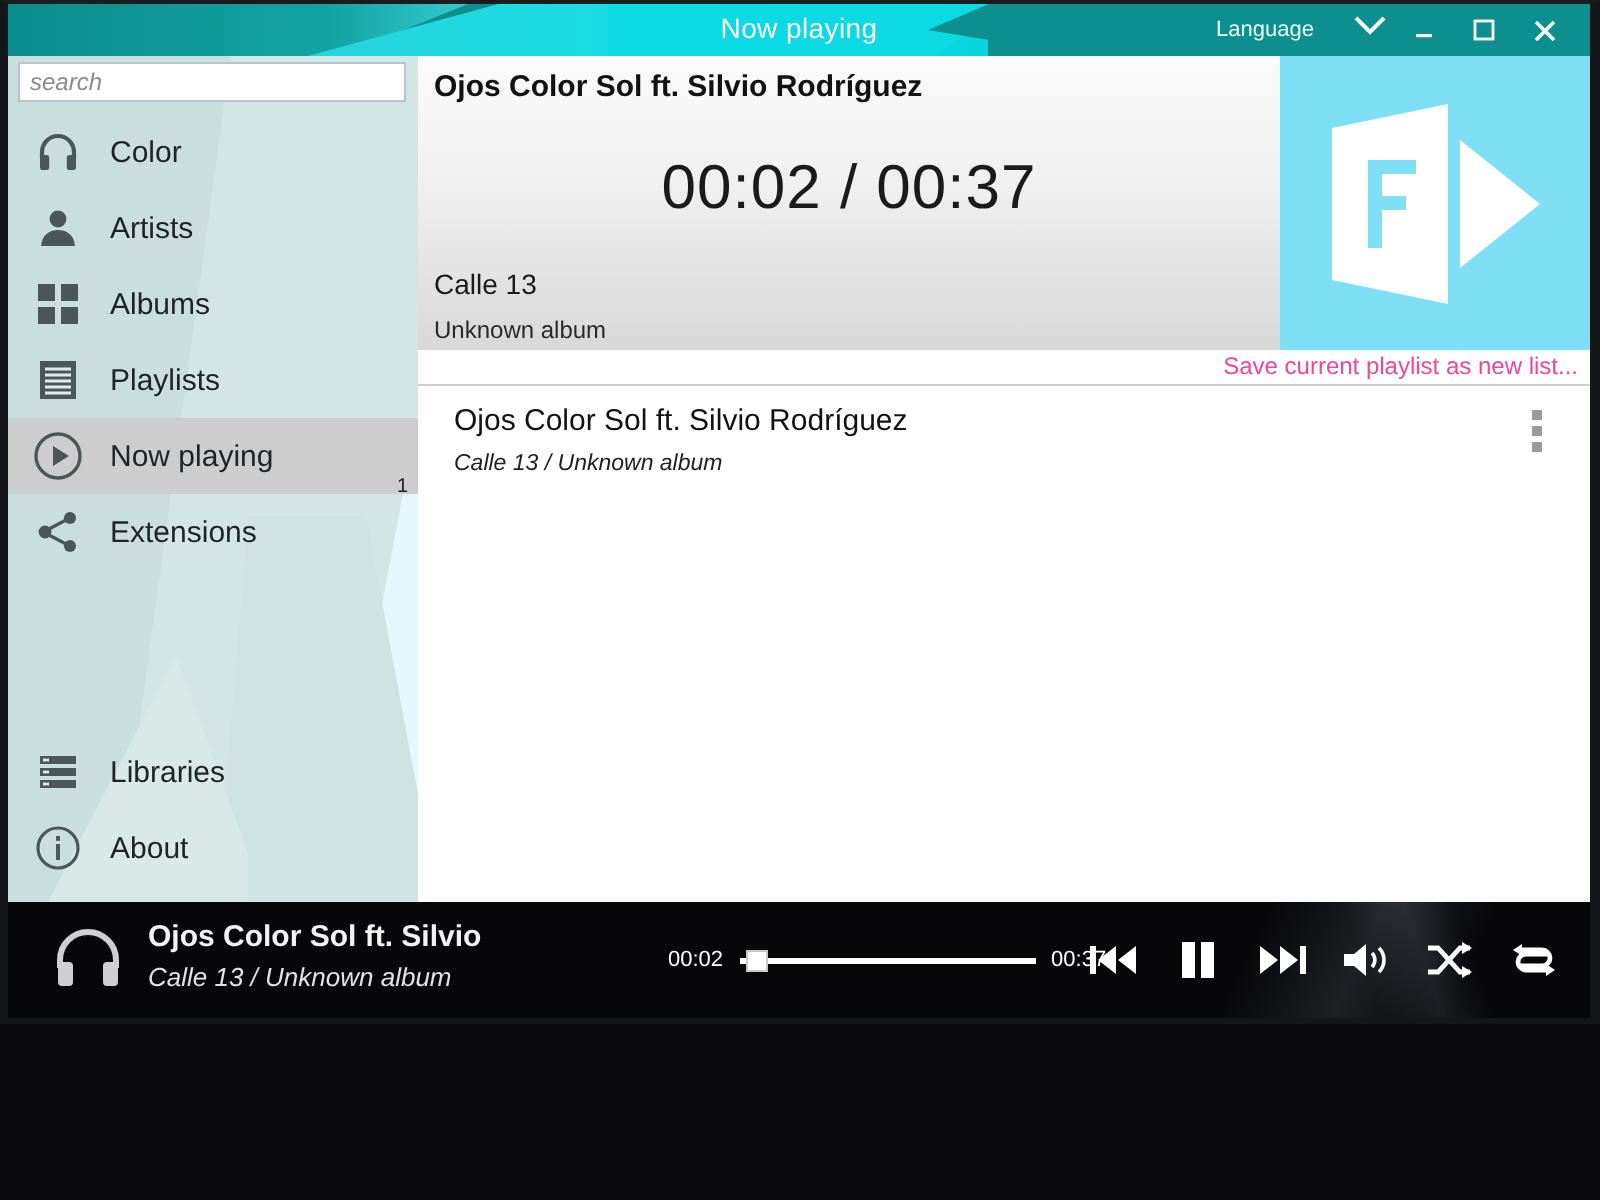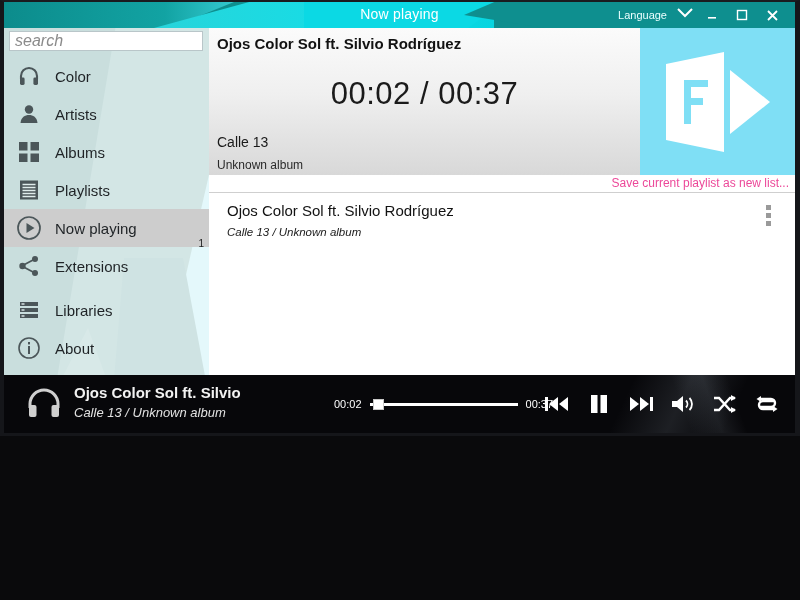--- a/index.html
+++ b/index.html
@@ -2,21 +2,21 @@
 <html><head>
 <meta charset="utf-8">
 <style>
   * { box-sizing: border-box; margin: 0; padding: 0; }
   html, body {
     width: 800px; height: 600px; overflow: hidden;
     font-family: "Liberation Sans", sans-serif;
     background: #0a0a0c;
   }
   .window {
-    position: absolute; left: 0; top: 0; width: 800px; height: 436px;
+    position: absolute; left: 0; top: 0; width: 800px; height: 512px;
     background: #111114;
     border-left: 4px solid #15161a;
     border-right: 5px solid #15161a;
     border-bottom: 3px solid #15161a;
     border-top: 2px solid #1a1b1f;
   }
   
   .titlebar {
     position: absolute; left: 0; top: 0; right: 0; height: 26px;
     background: #0e8f8f; overflow: hidden;
@@ -43,21 +43,21 @@
     clip-path: polygon(0 0, 100% 0, 72% 100%, 0 100%);
   }
   .tb-title {
     position: absolute; left: 0; right: 0; top: 4px; text-align: center;
     color: #ffffff; font-size: 14px; letter-spacing: .2px;
   }
   .tb-right {
     position: absolute; right: 8px; top: 0; height: 26px;
     display: flex; align-items: center; gap: 0;
   }
-  .tb-lang { color:#eaffff; font-size:11px; margin-right:6px; }
+  .tb-lang { color:#eaffff; font-size:11px; margin-right:16px; }
   .tb-chev { width: 24px; text-align:center; color:#fff; font-size:13px; line-height:26px; }
   .tb-btn {
     width: 30px; height: 26px; color: #ffffff; font-size: 13px;
     display: flex; align-items: center; justify-content: center;
   }
   .tb-btn svg { display:block; }
   
   .sidebar {
     position: absolute; left: 0; top: 26px; width: 205px; bottom: 58px;
     background: #e4f8fb; overflow: hidden;
@@ -79,21 +79,21 @@
     clip-path: polygon(18% 0, 60% 0, 100% 100%, 0 100%);
   }
   .sb-p4 {
     left: 0px; top: 300px; width: 120px; height: 260px;
     background: #d8e9e8;
     clip-path: polygon(70% 0, 100% 38%, 100% 100%, 0 100%, 0 62%);
   }
   .searchwrap { position: absolute; left: 5px; top: 3px; right: 6px; }
   .searchbox {
     width: 100%; height: 20px; border: 1px solid #b9c6c9; background: #fff;
-    font-family: "Liberation Sans", sans-serif; font-size: 16px;
+    font-family: "Liberation Sans", sans-serif; font-size: 12px;
     font-style: italic; color: #555; padding: 0 5px;
   }
   .searchbox::placeholder { color: #8b8b8b; font-style: italic; }
   .navlist { position: absolute; left: 0; right: 0; top: 29px; }
   .navitem {
     position: relative; height: 38px; display: flex; align-items: center;
     padding-left: 10px; color: #1f2326; font-size: 15px;
   }
   .navitem.active { background: #cdcdcd; }
   .navicon {

